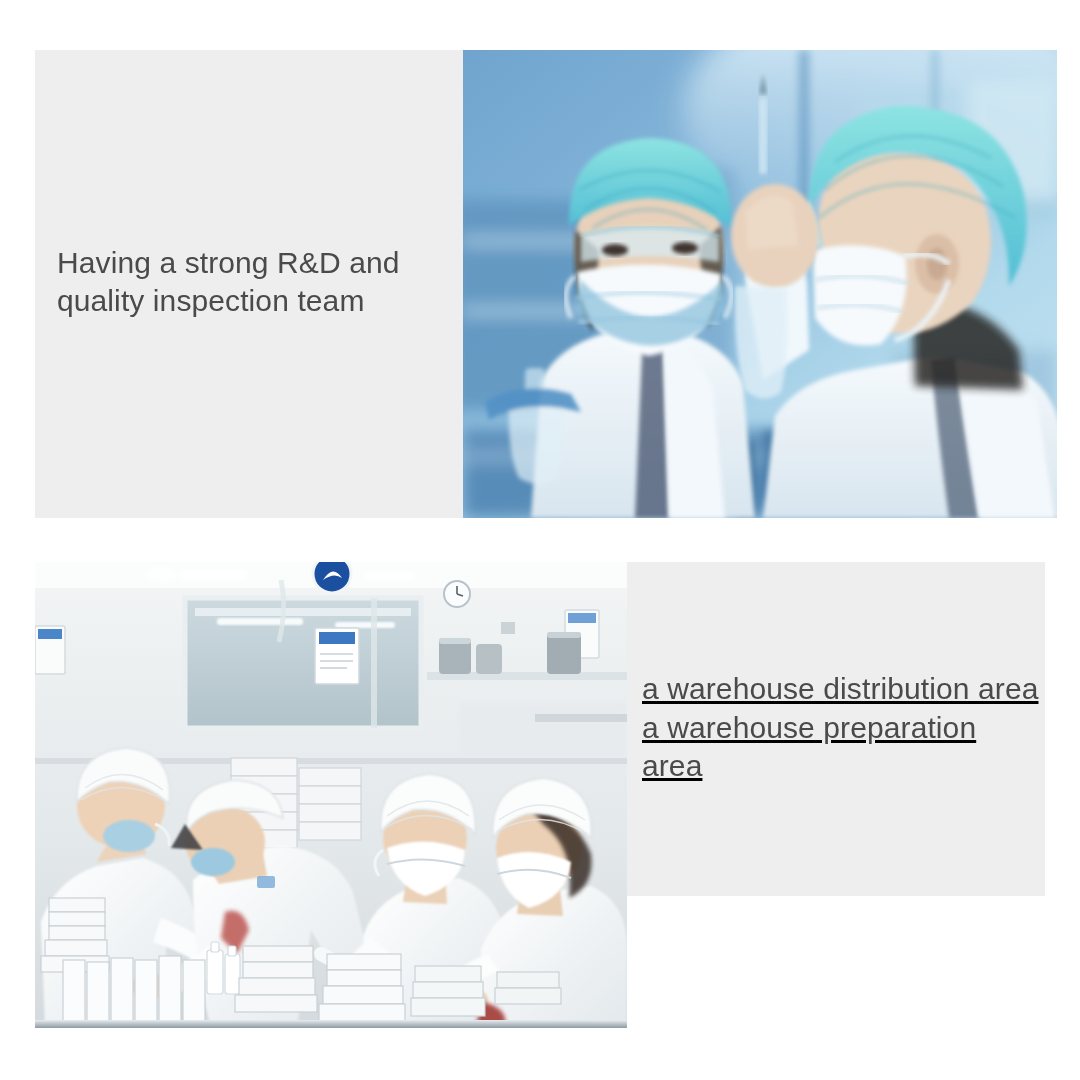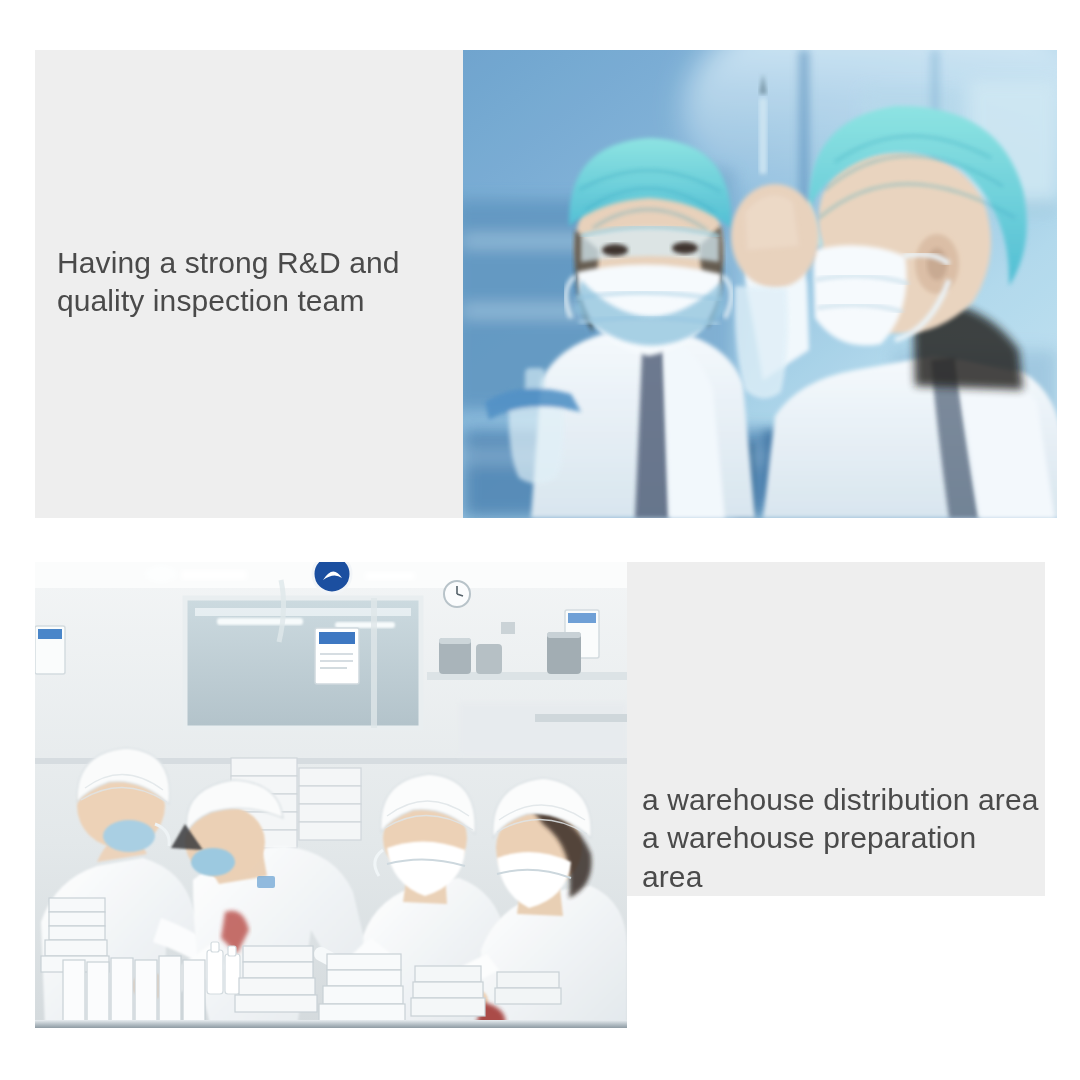--- a/index.html
+++ b/index.html
@@ -85,21 +85,22 @@
   }
 
   .caption-panel-right {
     position: absolute;
     left: 592px;
     top: 0;
     width: 418px;
     height: 334px;
     background: #eeeeee;
     display: flex;
-    align-items: flex-end;
+    align-items: center;
+    text-decoration: underline;
   }
 
   .caption-text-right {
     padding-left: 15px;
     padding-right: 6px;
     margin-top: -2px;
   }
 
   svg.scene { display: block; width: 100%; height: 100%; }
 </style>

